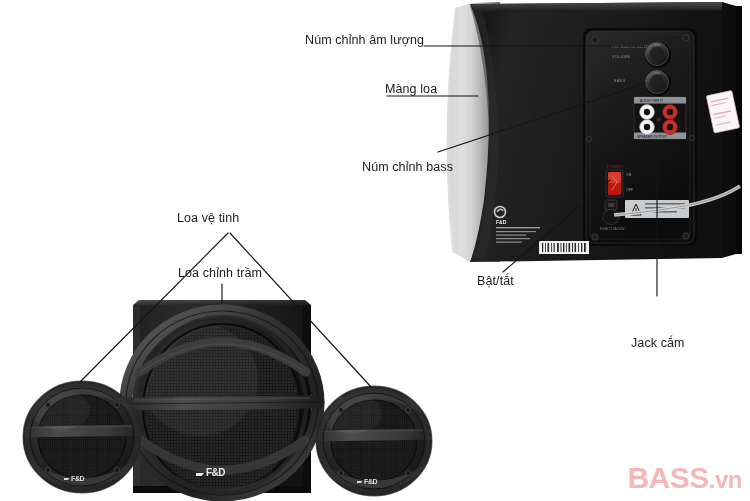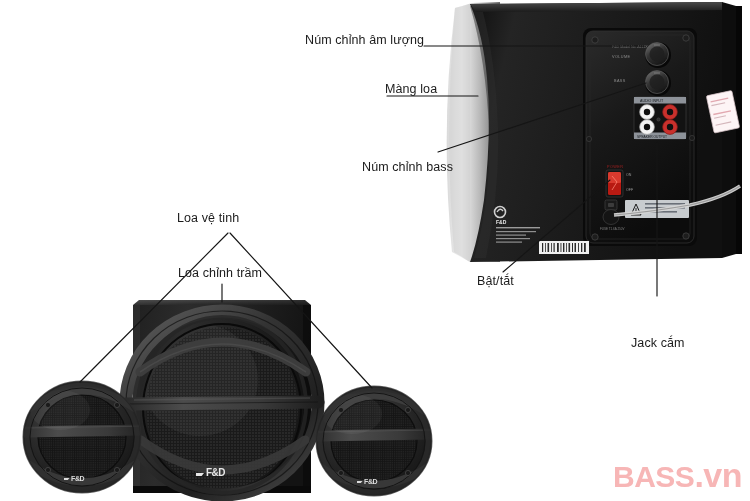--- a/index.html
+++ b/index.html
@@ -34,21 +34,21 @@
     position: absolute;
     right: 8px;
     bottom: 6px;
     font-family: "Liberation Sans", sans-serif;
     font-size: 30px;
     font-weight: bold;
     letter-spacing: -0.5px;
     color: #f7b6b6;
     user-select: none;
   }
-  .watermark .vn { font-size: 34px; }
+  .watermark .vn { font-size: 24px; }
 </style>
 </head>
 <body>
 
 <div id="stage">
 
   <svg class="layer" viewBox="0 0 750 501">
     <defs>
 
       <linearGradient id="gSideWall" x1="0" y1="0" x2="1" y2="0">

